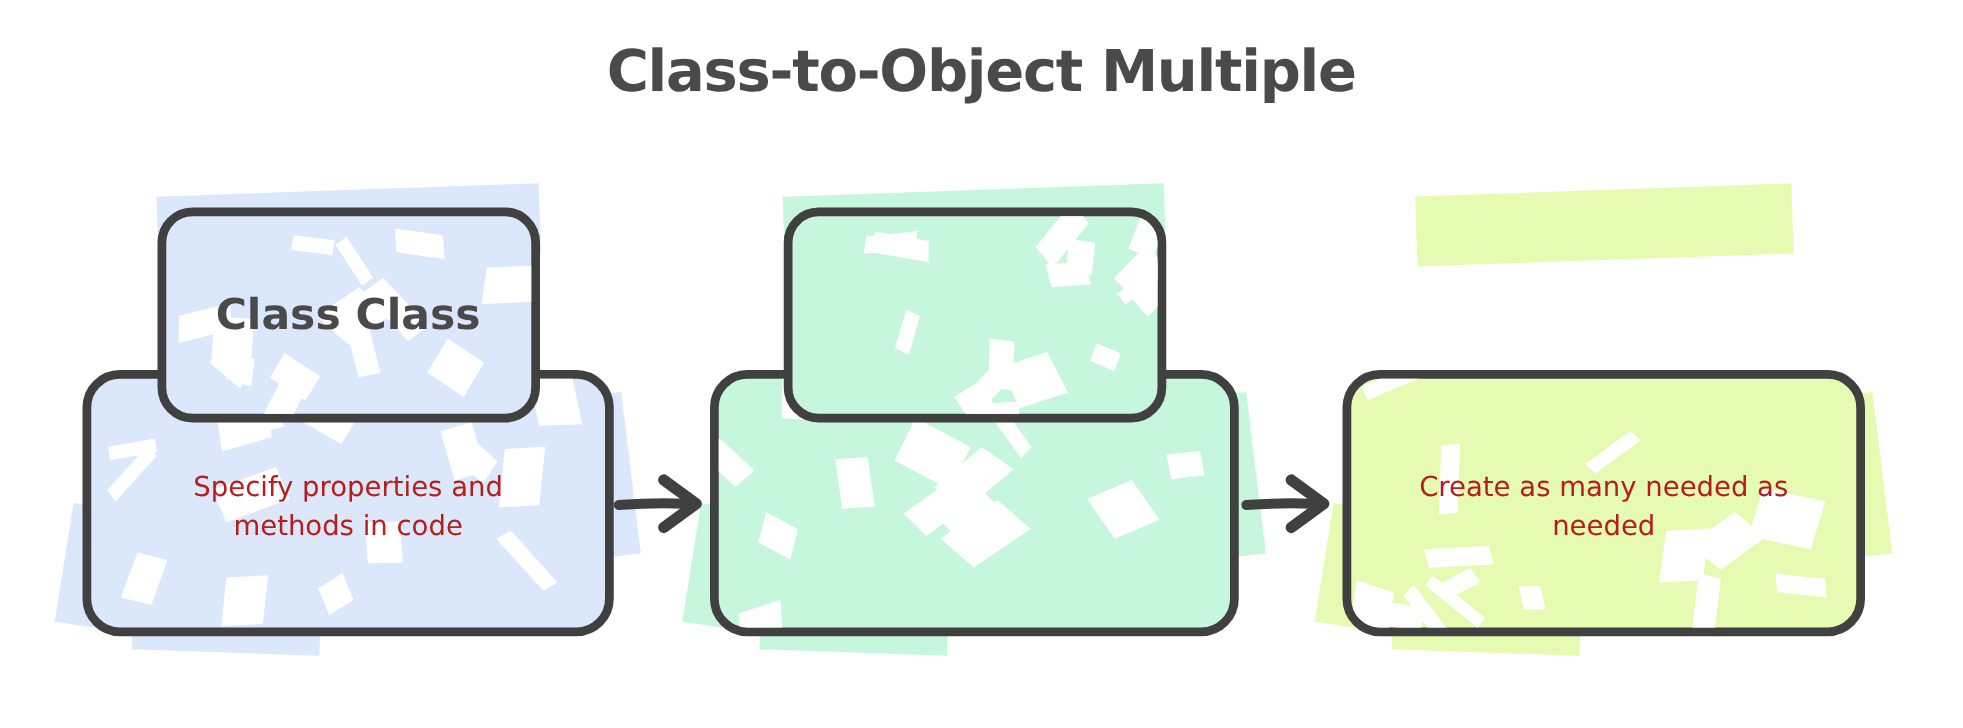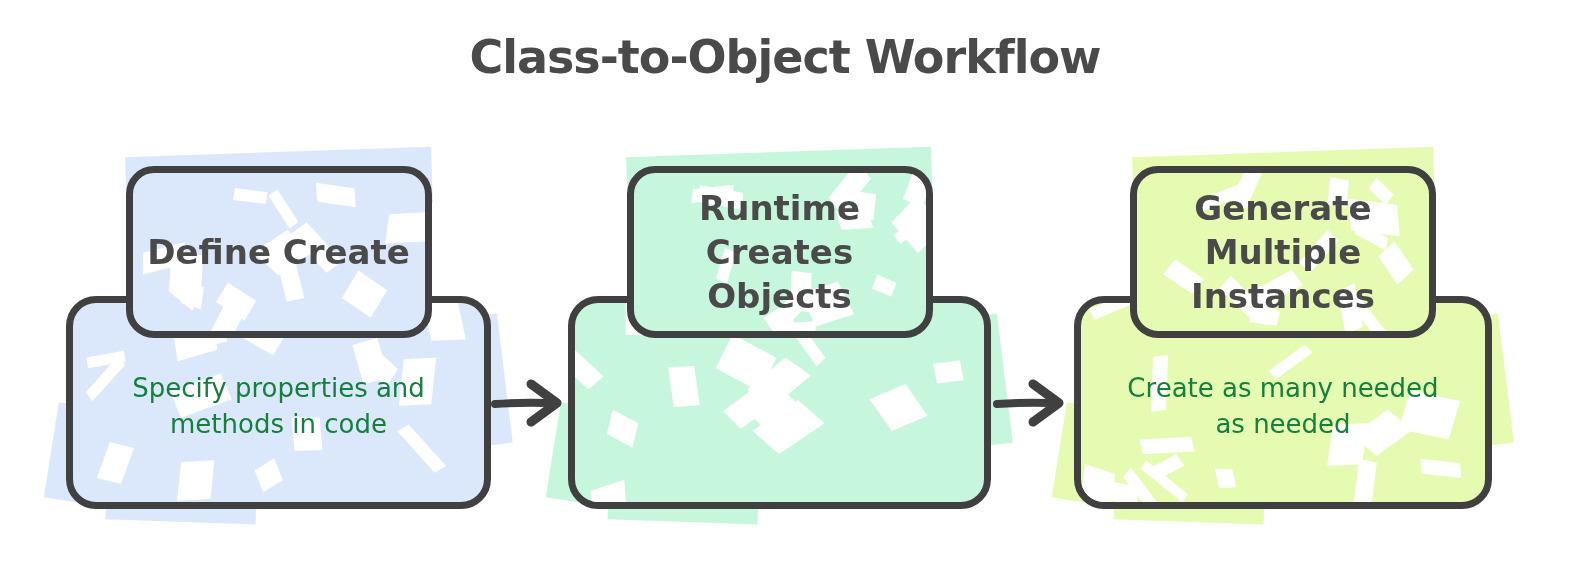--- a/index.html
+++ b/index.html
@@ -68,24 +68,24 @@
     font-size: 34px;
     font-weight: 700;
     line-height: 1.3;
     color: #4a4a4a;
     text-align: center;
     max-width: 280px;
   }
   .body-label {
     position: relative;
     z-index: 5;
-    font-size: 26px;
+    font-size: 22px;
     font-weight: 400;
     line-height: 1.38;
-    color: #15803d;
+    color: #b91c1c;
     text-align: center;
     max-width: 345px;
     padding-top: 8px;
   }
 
   
   .sketch i.patch {
     position: absolute;
     background: #ffffff;
     z-index: 1;
@@ -110,21 +110,21 @@
     width: 78px;
     height: 56px;
     z-index: 3;
   }
   .arrow-1 { left: 491px; }
   .arrow-2 { left: 993px; }
 </style>
 </head>
 <body>
 
-<div class="diagram-title">Class-to-Object Workflow</div>
+<div class="diagram-title">Class-to-Object Multiple</div>
 
 <div class="node node-1" style="--fill: #dbe7fb;">
   <i class="spill spill-top"></i>
   <i class="spill spill-left"></i>
   <i class="spill spill-right"></i>
   <i class="spill spill-bottom"></i>
   <div class="body-box sketch">
     <span class="body-label">Specify properties and methods in code</span>
   <i class="patch" style="left: 24.5687%; top: 5.99136%; width: 41.2957px; height: 40.7506px; transform: rotate(82deg) skewX(8deg);"></i>
       <i class="patch" style="left: 73.0305%; top: 28.5272%; width: 22.1829px; height: 21.1332px; transform: rotate(223deg) skewX(10deg);"></i>
@@ -136,21 +136,21 @@
       <i class="patch" style="left: 25.1342%; top: 81.0753%; width: 39.3394px; height: 32.8181px; transform: rotate(276deg) skewX(9deg);"></i>
       <i class="patch" style="left: 67.3737%; top: 22.7222%; width: 40.8377px; height: 26.1082px; transform: rotate(74deg) skewX(0deg);"></i>
       <i class="patch" style="left: 44.7243%; top: 80.8136%; width: 23.2804px; height: 22.8612px; transform: rotate(148deg) skewX(-10deg);"></i>
       <i class="patch" style="left: 85.186%; top: -0.650617%; width: 42.6676px; height: 34.4105px; transform: rotate(258deg) skewX(-10deg);"></i>
       <i class="patch" style="left: 28.7588%; top: 2.32963%; width: 28.9992px; height: 38.0895px; transform: rotate(166deg) skewX(10deg);"></i>
       <i class="patch" style="left: 3.4428%; top: 25.7543%; width: 38.2753px; height: 11.2314px; transform: rotate(350deg) skewX(0deg);"></i>
       <i class="patch" style="left: 41.2379%; top: 5.62346%; width: 42.4958px; height: 33.1696px; transform: rotate(210deg) skewX(-1deg);"></i>
       <i class="patch" style="left: 78.144%; top: 69.937%; width: 55.6608px; height: 13.2375px; transform: rotate(228deg) skewX(-12deg);"></i>
     </div>
   <div class="head-box sketch">
-    <span class="head-label">Define Create</span>
+    <span class="head-label">Class Class</span>
   <i class="patch" style="left: 66.2877%; top: 1.75967%; width: 19.2545px; height: 38.3249px; transform: rotate(86deg) skewX(-12deg);"></i>
       <i class="patch" style="left: 46.1568%; top: 60.5918%; width: 46.3547px; height: 17.7106px; transform: rotate(76deg) skewX(-3deg);"></i>
       <i class="patch" style="left: 14.4704%; top: 65.2016%; width: 21.7326px; height: 30.7816px; transform: rotate(303deg) skewX(-7deg);"></i>
       <i class="patch" style="left: 3.22839%; top: 47.5893%; width: 43.3883px; height: 20.871px; transform: rotate(166deg) skewX(-15deg);"></i>
       <i class="patch" style="left: 44.4309%; top: 39.7547%; width: 41.3218px; height: 33.3123px; transform: rotate(146deg) skewX(14deg);"></i>
       <i class="patch" style="left: 74.0778%; top: 73.6979%; width: 29.5331px; height: 11.4388px; transform: rotate(3deg) skewX(-1deg);"></i>
       <i class="patch" style="left: 28.1691%; top: 85.4189%; width: 22.0221px; height: 34.5838px; transform: rotate(217deg) skewX(10deg);"></i>
       <i class="patch" style="left: 34.7049%; top: 10.9177%; width: 32.7889px; height: 12.0807px; transform: rotate(187deg) skewX(-2deg);"></i>
       <i class="patch" style="left: 29.6852%; top: 74.1942%; width: 33.8335px; height: 23.2627px; transform: rotate(33deg) skewX(2deg);"></i>
       <i class="patch" style="left: 45.1099%; top: 19.2486%; width: 39.1559px; height: 11.4633px; transform: rotate(237deg) skewX(3deg);"></i>
@@ -183,21 +183,20 @@
       <i class="patch" style="left: 44.2757%; top: 36.7601%; width: 26.2385px; height: 25.3433px; transform: rotate(97deg) skewX(-13deg);"></i>
       <i class="patch" style="left: 87.9967%; top: 29.6663%; width: 26.8294px; height: 20.4173px; transform: rotate(353deg) skewX(4deg);"></i>
       <i class="patch" style="left: 45.4955%; top: 53.6835%; width: 55.0314px; height: 34.0654px; transform: rotate(326deg) skewX(15deg);"></i>
       <i class="patch" style="left: 44.772%; top: 44.8119%; width: 40.8445px; height: 43.6209px; transform: rotate(135deg) skewX(-1deg);"></i>
       <i class="patch" style="left: 21.8263%; top: 35.0514%; width: 40.2687px; height: 26.4172px; transform: rotate(262deg) skewX(-4deg);"></i>
       <i class="patch" style="left: 8.65844%; top: 56.4021%; width: 25.3041px; height: 27.7875px; transform: rotate(104deg) skewX(-14deg);"></i>
       <i class="patch" style="left: 37.2683%; top: 44.8638%; width: 51.9505px; height: 25.0652px; transform: rotate(144deg) skewX(9deg);"></i>
       <i class="patch" style="left: 43.656%; top: 32.4366%; width: 50.2081px; height: 29.5837px; transform: rotate(140deg) skewX(15deg);"></i>
     </div>
   <div class="head-box sketch">
-    <span class="head-label">Runtime Creates Objects</span>
   <i class="patch" style="left: 53.7255%; top: 89.2963%; width: 17.1721px; height: 33.4735px; transform: rotate(94deg) skewX(8deg);"></i>
       <i class="patch" style="left: 88.4095%; top: 28.721%; width: 52.6982px; height: 10.8654px; transform: rotate(143deg) skewX(2deg);"></i>
       <i class="patch" style="left: 90.2045%; top: 20.5901%; width: 41.1688px; height: 37.0537px; transform: rotate(229deg) skewX(5deg);"></i>
       <i class="patch" style="left: 91.1107%; top: 0.903704%; width: 38.5837px; height: 21.3715px; transform: rotate(111deg) skewX(-3deg);"></i>
       <i class="patch" style="left: 27.128%; top: 1.66173%; width: 16.9431px; height: 43.1523px; transform: rotate(270deg) skewX(-10deg);"></i>
       <i class="patch" style="left: 26.2564%; top: 54.8642%; width: 32.247px; height: 11.7294px; transform: rotate(106deg) skewX(-8deg);"></i>
       <i class="patch" style="left: 24.4959%; top: 0.511111%; width: 14.4953px; height: 40.4362px; transform: rotate(98deg) skewX(14deg);"></i>
       <i class="patch" style="left: 53.8465%; top: 62.6025%; width: 19.688px; height: 38.6059px; transform: rotate(7deg) skewX(5deg);"></i>
       <i class="patch" style="left: 50.3082%; top: 81.1383%; width: 19.8252px; height: 17.5719px; transform: rotate(313deg) skewX(6deg);"></i>
       <i class="patch" style="left: 45.8811%; top: 88.1185%; width: 28.9069px; height: 22.6675px; transform: rotate(55deg) skewX(-3deg);"></i>
@@ -230,31 +229,13 @@
       <i class="patch" style="left: 70.6593%; top: 54.0572%; width: 31.7319px; height: 43.3624px; transform: rotate(39deg) skewX(-15deg);"></i>
       <i class="patch" style="left: 63.4173%; top: 88.4449%; width: 55.1376px; height: 17.8685px; transform: rotate(277deg) skewX(-6deg);"></i>
       <i class="patch" style="left: 12.6198%; top: 36.6103%; width: 54.8211px; height: 14.7264px; transform: rotate(272deg) skewX(8deg);"></i>
       <i class="patch" style="left: 46.2667%; top: 26.5535%; width: 44.7824px; height: 11.2696px; transform: rotate(144deg) skewX(10deg);"></i>
       <i class="patch" style="left: 4.35802%; top: 90.2745%; width: 39.0214px; height: 18.8313px; transform: rotate(12deg) skewX(7deg);"></i>
       <i class="patch" style="left: 14.8938%; top: 67.7733%; width: 51.5382px; height: 14.7448px; transform: rotate(357deg) skewX(11deg);"></i>
       <i class="patch" style="left: 13.8741%; top: 87.0498%; width: 54.3328px; height: 10.3435px; transform: rotate(219deg) skewX(2deg);"></i>
       <i class="patch" style="left: 33.2988%; top: 84.1041%; width: 19.4052px; height: 16.9608px; transform: rotate(77deg) skewX(-12deg);"></i>
       <i class="patch" style="left: 9.1679%; top: 90.9362%; width: 44.7553px; height: 11.9298px; transform: rotate(53deg) skewX(11deg);"></i>
     </div>
-  <div class="head-box sketch">
-    <span class="head-label">Generate Multiple Instances</span>
-  <i class="patch" style="left: 41.1634%; top: 80.8329%; width: 15.0898px; height: 28.6222px; transform: rotate(102deg) skewX(-1deg);"></i>
-      <i class="patch" style="left: 34.6621%; top: -3.14979%; width: 17.0418px; height: 38.0203px; transform: rotate(210deg) skewX(6deg);"></i>
-      <i class="patch" style="left: 69.9387%; top: 71.9786%; width: 18.6049px; height: 43.3258px; transform: rotate(155deg) skewX(-14deg);"></i>
-      <i class="patch" style="left: 82.993%; top: 50.2181%; width: 33.7791px; height: 21.872px; transform: rotate(56deg) skewX(9deg);"></i>
-      <i class="patch" style="left: 9.8251%; top: 59.5687%; width: 34.5645px; height: 18.9923px; transform: rotate(34deg) skewX(-5deg);"></i>
-      <i class="patch" style="left: 74.435%; top: 36.0305%; width: 34.9609px; height: 12.0201px; transform: rotate(208deg) skewX(15deg);"></i>
-      <i class="patch" style="left: 20.8226%; top: 11.6033%; width: 48.9685px; height: 12.2885px; transform: rotate(339deg) skewX(-13deg);"></i>
-      <i class="patch" style="left: 72.9881%; top: 18.2872%; width: 48.5872px; height: 31.1311px; transform: rotate(187deg) skewX(12deg);"></i>
-      <i class="patch" style="left: 70.9313%; top: 88.0823%; width: 47.8169px; height: 11.881px; transform: rotate(232deg) skewX(10deg);"></i>
-      <i class="patch" style="left: 46.6523%; top: 60.9885%; width: 18.6578px; height: 33.8717px; transform: rotate(233deg) skewX(-8deg);"></i>
-      <i class="patch" style="left: 32.151%; top: 65.0058%; width: 17.1099px; height: 40.4365px; transform: rotate(311deg) skewX(-4deg);"></i>
-      <i class="patch" style="left: 59.4276%; top: 36.1342%; width: 15.173px; height: 42.9086px; transform: rotate(225deg) skewX(4deg);"></i>
-      <i class="patch" style="left: 64.4819%; top: 6.37366%; width: 26.8472px; height: 18.6216px; transform: rotate(96deg) skewX(-5deg);"></i>
-      <i class="patch" style="left: 79.314%; top: 7.72428%; width: 24.1325px; height: 12.9085px; transform: rotate(44deg) skewX(8deg);"></i>
-      <i class="patch" style="left: 39.9239%; top: 72.186%; width: 21.029px; height: 37.1029px; transform: rotate(189deg) skewX(-5deg);"></i>
-    </div>
 </div>
 
 </body></html>

